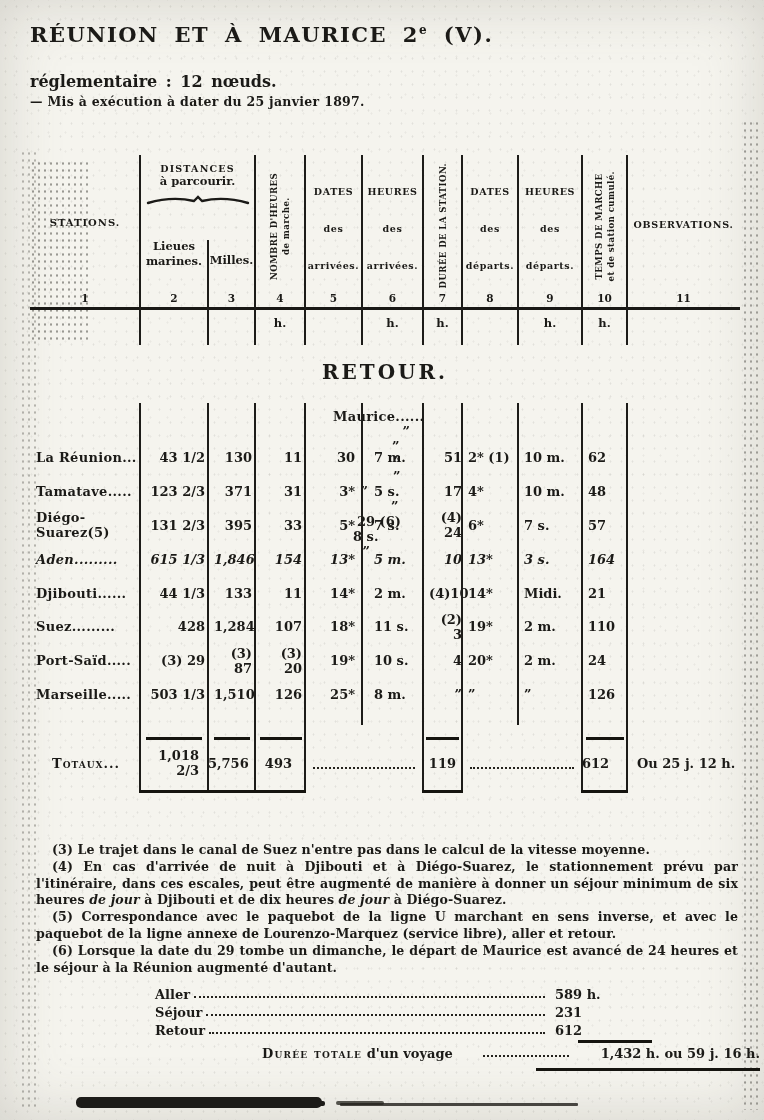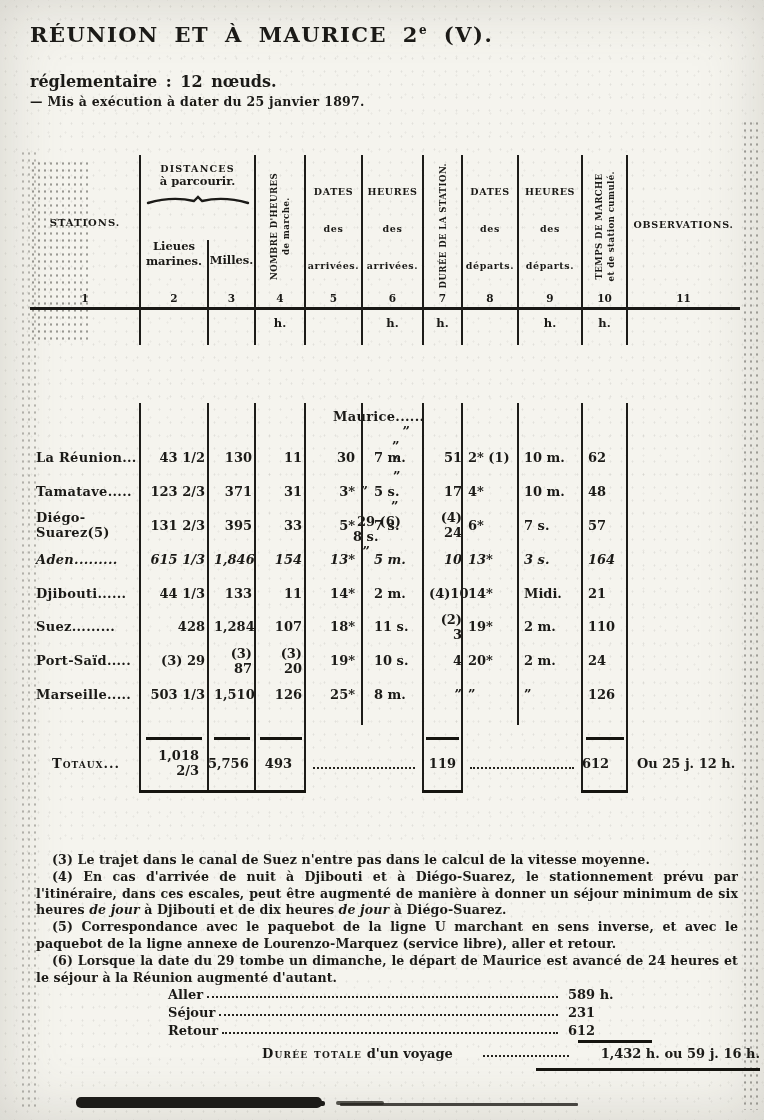--- a/index.html
+++ b/index.html
@@ -65,28 +65,28 @@
   .pl6{padding-left:6px;box-sizing:border-box;text-align:left;}
   .boxb{position:absolute;height:3px;background:#15140f;}
   .sumr{position:absolute;height:2.5px;background:#15140f;}
   .trow{position:absolute;left:0;top:347px;width:710px;height:26px;display:flex;align-items:center;}
   .totlab{font-variant:small-caps;letter-spacing:1px;padding-left:22px;box-sizing:border-box;}
   .tdots{border-bottom:2.4px dotted #24221d;height:10px;margin:0 8px;flex:1;}
   .spanflex{display:flex;align-items:center;box-sizing:border-box;}
 
   
   #footnotes{position:absolute;left:36px;top:842px;width:702px;font-size:12.6px;font-weight:700;
-    line-height:16.8px;text-align:justify;letter-spacing:.1px;margin-top:10px;}
+    line-height:16.8px;text-align:justify;letter-spacing:.1px;}
   #footnotes p{margin:0;text-indent:16px;}
   #footnotes .fi{font-style:italic;font-weight:700;}
 
   
   .recap-title{position:absolute;left:140px;top:964px;width:520px;text-align:center;
     font-size:13px;font-weight:700;letter-spacing:2.5px;}
-  #recap-rows{position:absolute;left:168px;top:984px;width:500px;font-size:13px;font-weight:700;}
+  #recap-rows{position:absolute;left:155px;top:984px;width:500px;font-size:13px;font-weight:700;}
   .recap-row{display:flex;align-items:flex-end;height:18px;}
   .rlab{flex:none;}
   .leader{flex:1;border-bottom:2.2px dotted #24221d;margin:0 6px 4px 4px;}
   .rval{flex:none;width:100px;text-align:left;padding-left:4px;}
   .recap-underline{position:absolute;left:578px;top:1040px;width:74px;height:2.6px;background:#15140f;}
   #recap-total{position:absolute;left:262px;top:1046px;width:498px;display:flex;align-items:flex-end;
     font-size:13px;font-weight:700;gap:26px;}
   .tl-caps{font-variant:small-caps;letter-spacing:1.2px;}
   .total-underline{position:absolute;left:536px;top:1068px;width:224px;height:3px;background:#15140f;}
 
@@ -207,20 +207,21 @@
       <div class="vrule" style="left: 224px; top: 0px; bottom: 0px;"></div>
       <div class="vrule" style="left: 274px; top: 0px; bottom: 0px;"></div>
       <div class="vrule" style="left: 331px; top: 0px; bottom: 0px;"></div>
       <div class="vrule" style="left: 392px; top: 0px; bottom: 0px;"></div>
       <div class="vrule" style="left: 431px; top: 0px; bottom: 0px;"></div>
       <div class="vrule" style="left: 487px; top: 0px; bottom: 0px;"></div>
       <div class="vrule" style="left: 551px; top: 0px; bottom: 0px;"></div>
       <div class="vrule" style="left: 596px; top: 0px; bottom: 0px;"></div>
     </div>
 
+  <div class="retour-title">RETOUR.</div>
 
   <div id="retour-table">
 
     <div class="trow">
       <span class="cell w1 totlab">Totaux...</span>
       <span class="cell w2 ar pr8">1,018 2/3</span>
       <span class="cell w3 ar pr8">5,756</span>
       <span class="cell w4 ar pr12">493</span>
       <span class="cell spanflex" style="width:118px;">
           <span class="tdots"></span>

